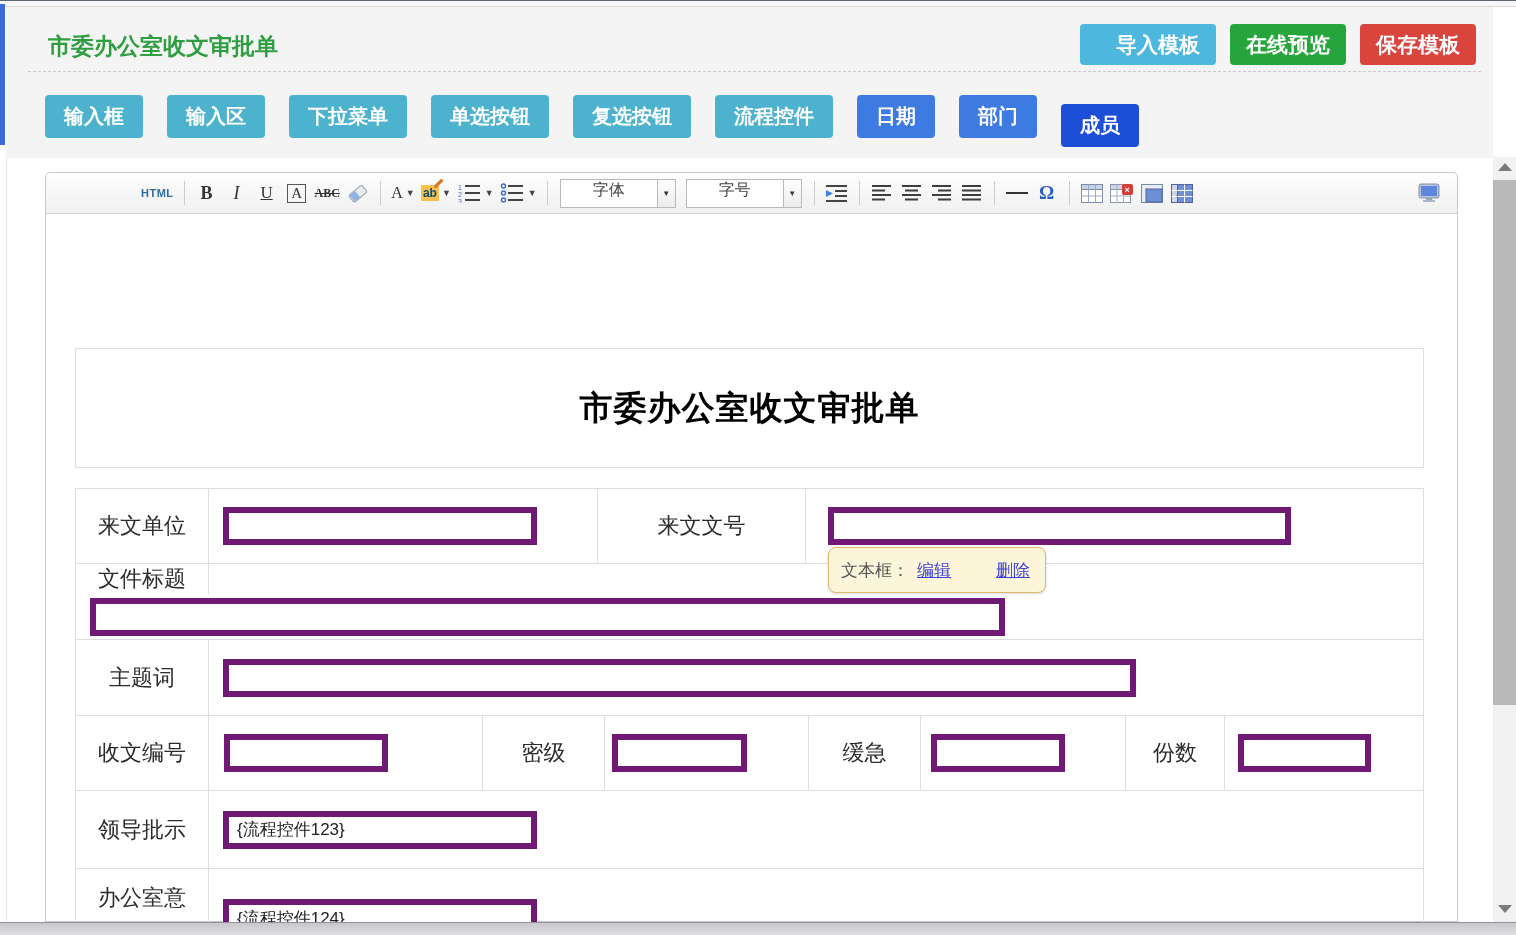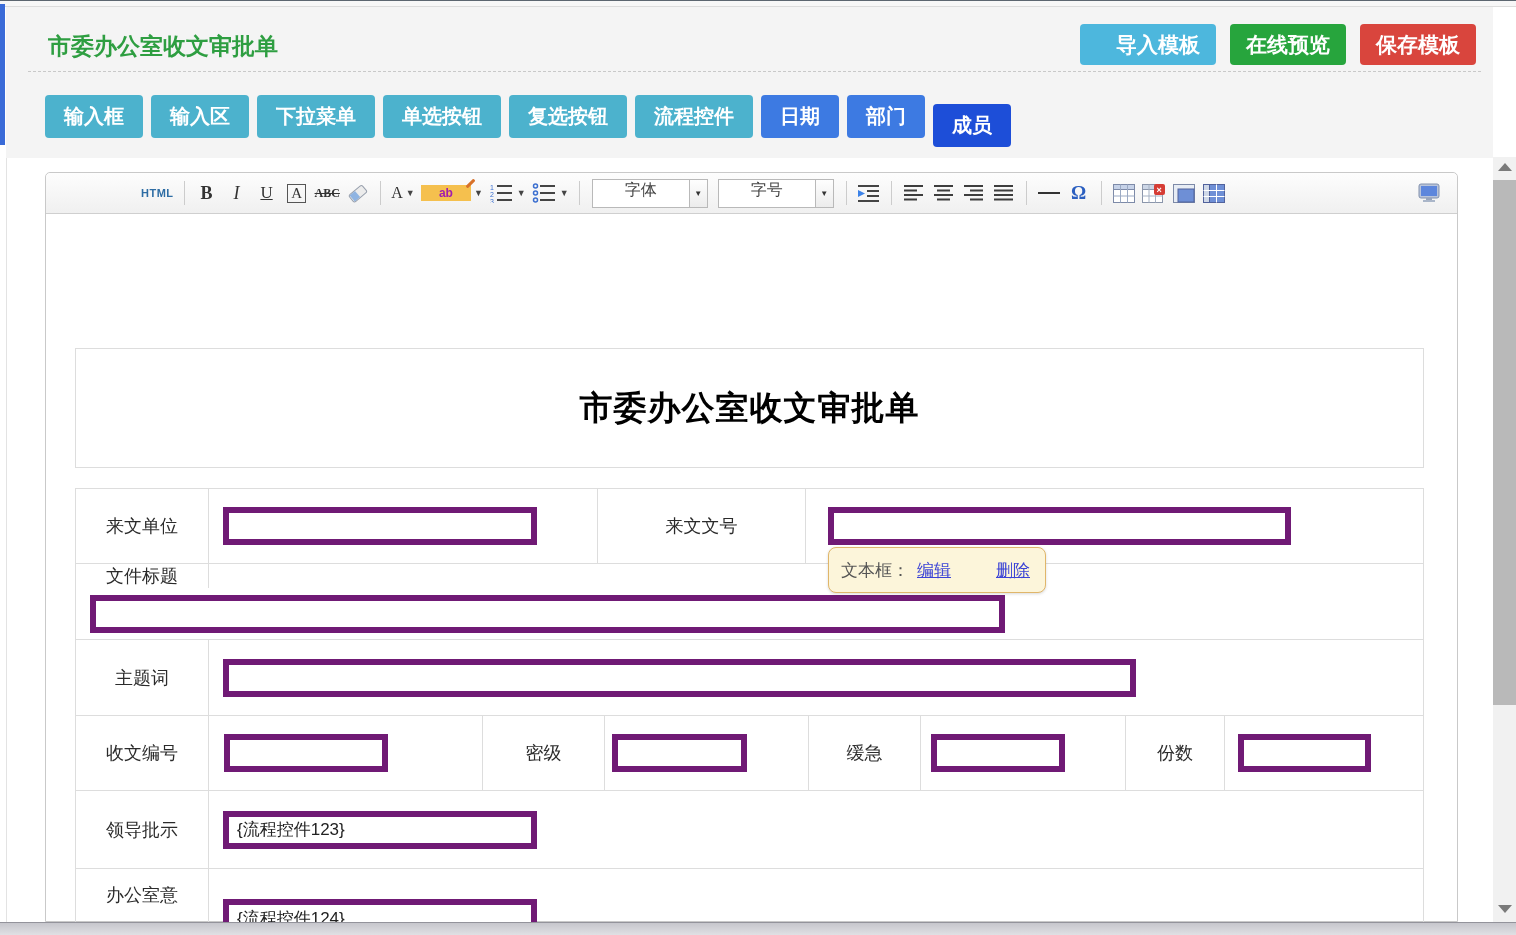--- a/index.html
+++ b/index.html
@@ -16,63 +16,63 @@
   .bottom-bar { position:absolute; left:0; top:922px; width:1516px; height:13px;
     background:linear-gradient(#c6c6cc,#e0e0e4); border-top:1px solid #93939b; z-index:60; }
 
   
   .header { position:absolute; left:6px; top:7px; width:1487px; height:151px; background:#f4f4f4; }
   .header-title { position:absolute; left:42px; top:24px; font:bold 23px "Liberation Serif", serif; }
   .template-btns { position:absolute; right:17px; top:17px; display:flex; gap:14px; }
   .btn-template { height:41px; padding:0 16px; border:none; border-radius:4px; color:#fff;
     font:bold 21px "Liberation Serif", serif; display:flex; align-items:center; cursor:pointer; }
   .dashed-sep { position:absolute; left:22px; right:12px; top:64px; height:0; border-top:1px dashed #c9c9c9; }
-  .control-btns { position:absolute; left:39px; top:88px; display:flex; gap:8px; }
+  .control-btns { position:absolute; left:39px; top:88px; display:flex; gap:24px; }
   .btn-control { height:43px; padding:0 19px; border:none; border-radius:4px; color:#fff;
     font:bold 20px "Liberation Serif", serif; display:flex; align-items:center; cursor:pointer; }
 
   
   .editor { position:absolute; left:45px; top:172px; width:1413px; height:750px;
     border:1px solid #c9c9c9; border-radius:5px 5px 0 0; background:#fff; }
   .toolbar { height:41px; display:flex; align-items:center; padding:0 14px 0 92px;
     background:linear-gradient(#fdfdfd,#f0f0f0); border-bottom:1px solid #cfcfcf; border-radius:5px 5px 0 0; }
   .titem { min-width:24px; height:26px; margin:0 3px; display:flex; align-items:center; justify-content:center;
     color:#333; cursor:pointer; border-radius:3px; }
   .tsep { width:1px; height:24px; background:#ccc; margin:0 7px; }
   .t-html { font:bold 11px "Liberation Sans", sans-serif; color:#2e6da4; letter-spacing:.5px; }
   .t-bold { font:bold 18px "Liberation Serif", serif; }
   .t-italic { font:italic 18px "Liberation Serif", serif; }
   .t-underline { font:17px "Liberation Serif", serif; text-decoration:underline; }
   .t-stylebox { font:15px "Liberation Serif", serif; border:1px solid #555; padding:0 3px; line-height:17px; }
   .t-strike { font:bold 12px "Liberation Serif", serif; text-decoration:line-through; }
   .t-fontcolor { font:16px "Liberation Serif", serif; }
   .caret { font-size:9px; color:#444; margin-left:3px; }
-  .t-highlight-chip { background:#f5c04e; font:bold 12px "Liberation Sans",sans-serif; color:#a21caf;
-    padding:1px 18px; position:relative; }
+  .t-highlight-chip { background:#f5c04e; font:bold 12px "Liberation Sans",sans-serif; color:#0c4a6e;
+    padding:1px 2px; position:relative; }
   .t-highlight-chip::after { content:""; position:absolute; right:-5px; top:-3px; width:11px; height:3px;
     background:#d8722a; transform:rotate(-45deg); border-radius:1px; }
   .combo { width:116px; height:29px; border:1px solid #b9b9b9; background:#fff; display:flex; margin:0 5px; }
   .combo-text { flex:1; text-align:center; line-height:27px; font:16px "Liberation Serif", serif; color:#444; }
   .combo-btn { width:18px; border-left:1px solid #b9b9b9; background:linear-gradient(#fefefe,#ececec);
     display:flex; align-items:center; justify-content:center; font-size:8px; color:#333; cursor:pointer; }
   .t-hr-glyph { width:22px; height:2px; background:#333; }
   .t-omega { font:bold 19px "Liberation Serif", serif; color:#2b5fc0; }
   .t-max { margin-left:auto; margin-right:2px; }
 
   
   .doc { position:relative; width:100%; height:707px; background:#fff; }
   .title-box { position:absolute; left:29px; top:134px; width:1349px; height:120px;
     border:1px solid #ddd; display:flex; align-items:center; justify-content:center; }
   .form-title { font-size:33px; font-weight:bold; color:#000; letter-spacing:1px; }
   .form-table { position:absolute; left:29px; top:274px; width:1349px;
     border:1px solid #ddd; border-bottom:none; }
   .frow { display:flex; border-bottom:1px solid #ddd; }
   .fcell { border-right:1px solid #ddd; display:flex; align-items:center; }
   .fcell:last-child { border-right:none; }
-  .flabel { justify-content:center; font-size:18px; color:#2b2b2b; padding:0 10px; text-align:center; }
+  .flabel { justify-content:center; font-size:22px; color:#2b2b2b; padding:0 10px; text-align:center; }
   .finput { height:38px; border:6px solid #701a75; background:#fff; font-size:17px; color:#222;
     padding:0 8px; font-family:"Liberation Sans",sans-serif; }
 
   
   .tooltip { position:absolute; left:828px; top:547px; width:218px; height:46px; z-index:50;
     background:#fcf5da; border:1px solid #e0b66a; border-radius:8px; box-shadow:0 1px 3px rgba(0,0,0,.15);
     display:flex; align-items:center; padding-left:12px; font:17px "Liberation Serif", serif; color:#555; }
   .tooltip a { text-decoration:underline; font:17px "Liberation Serif", serif; cursor:pointer; }
   .tt-edit { margin-left:8px; }
   .tt-delete { margin-left:45px; }

